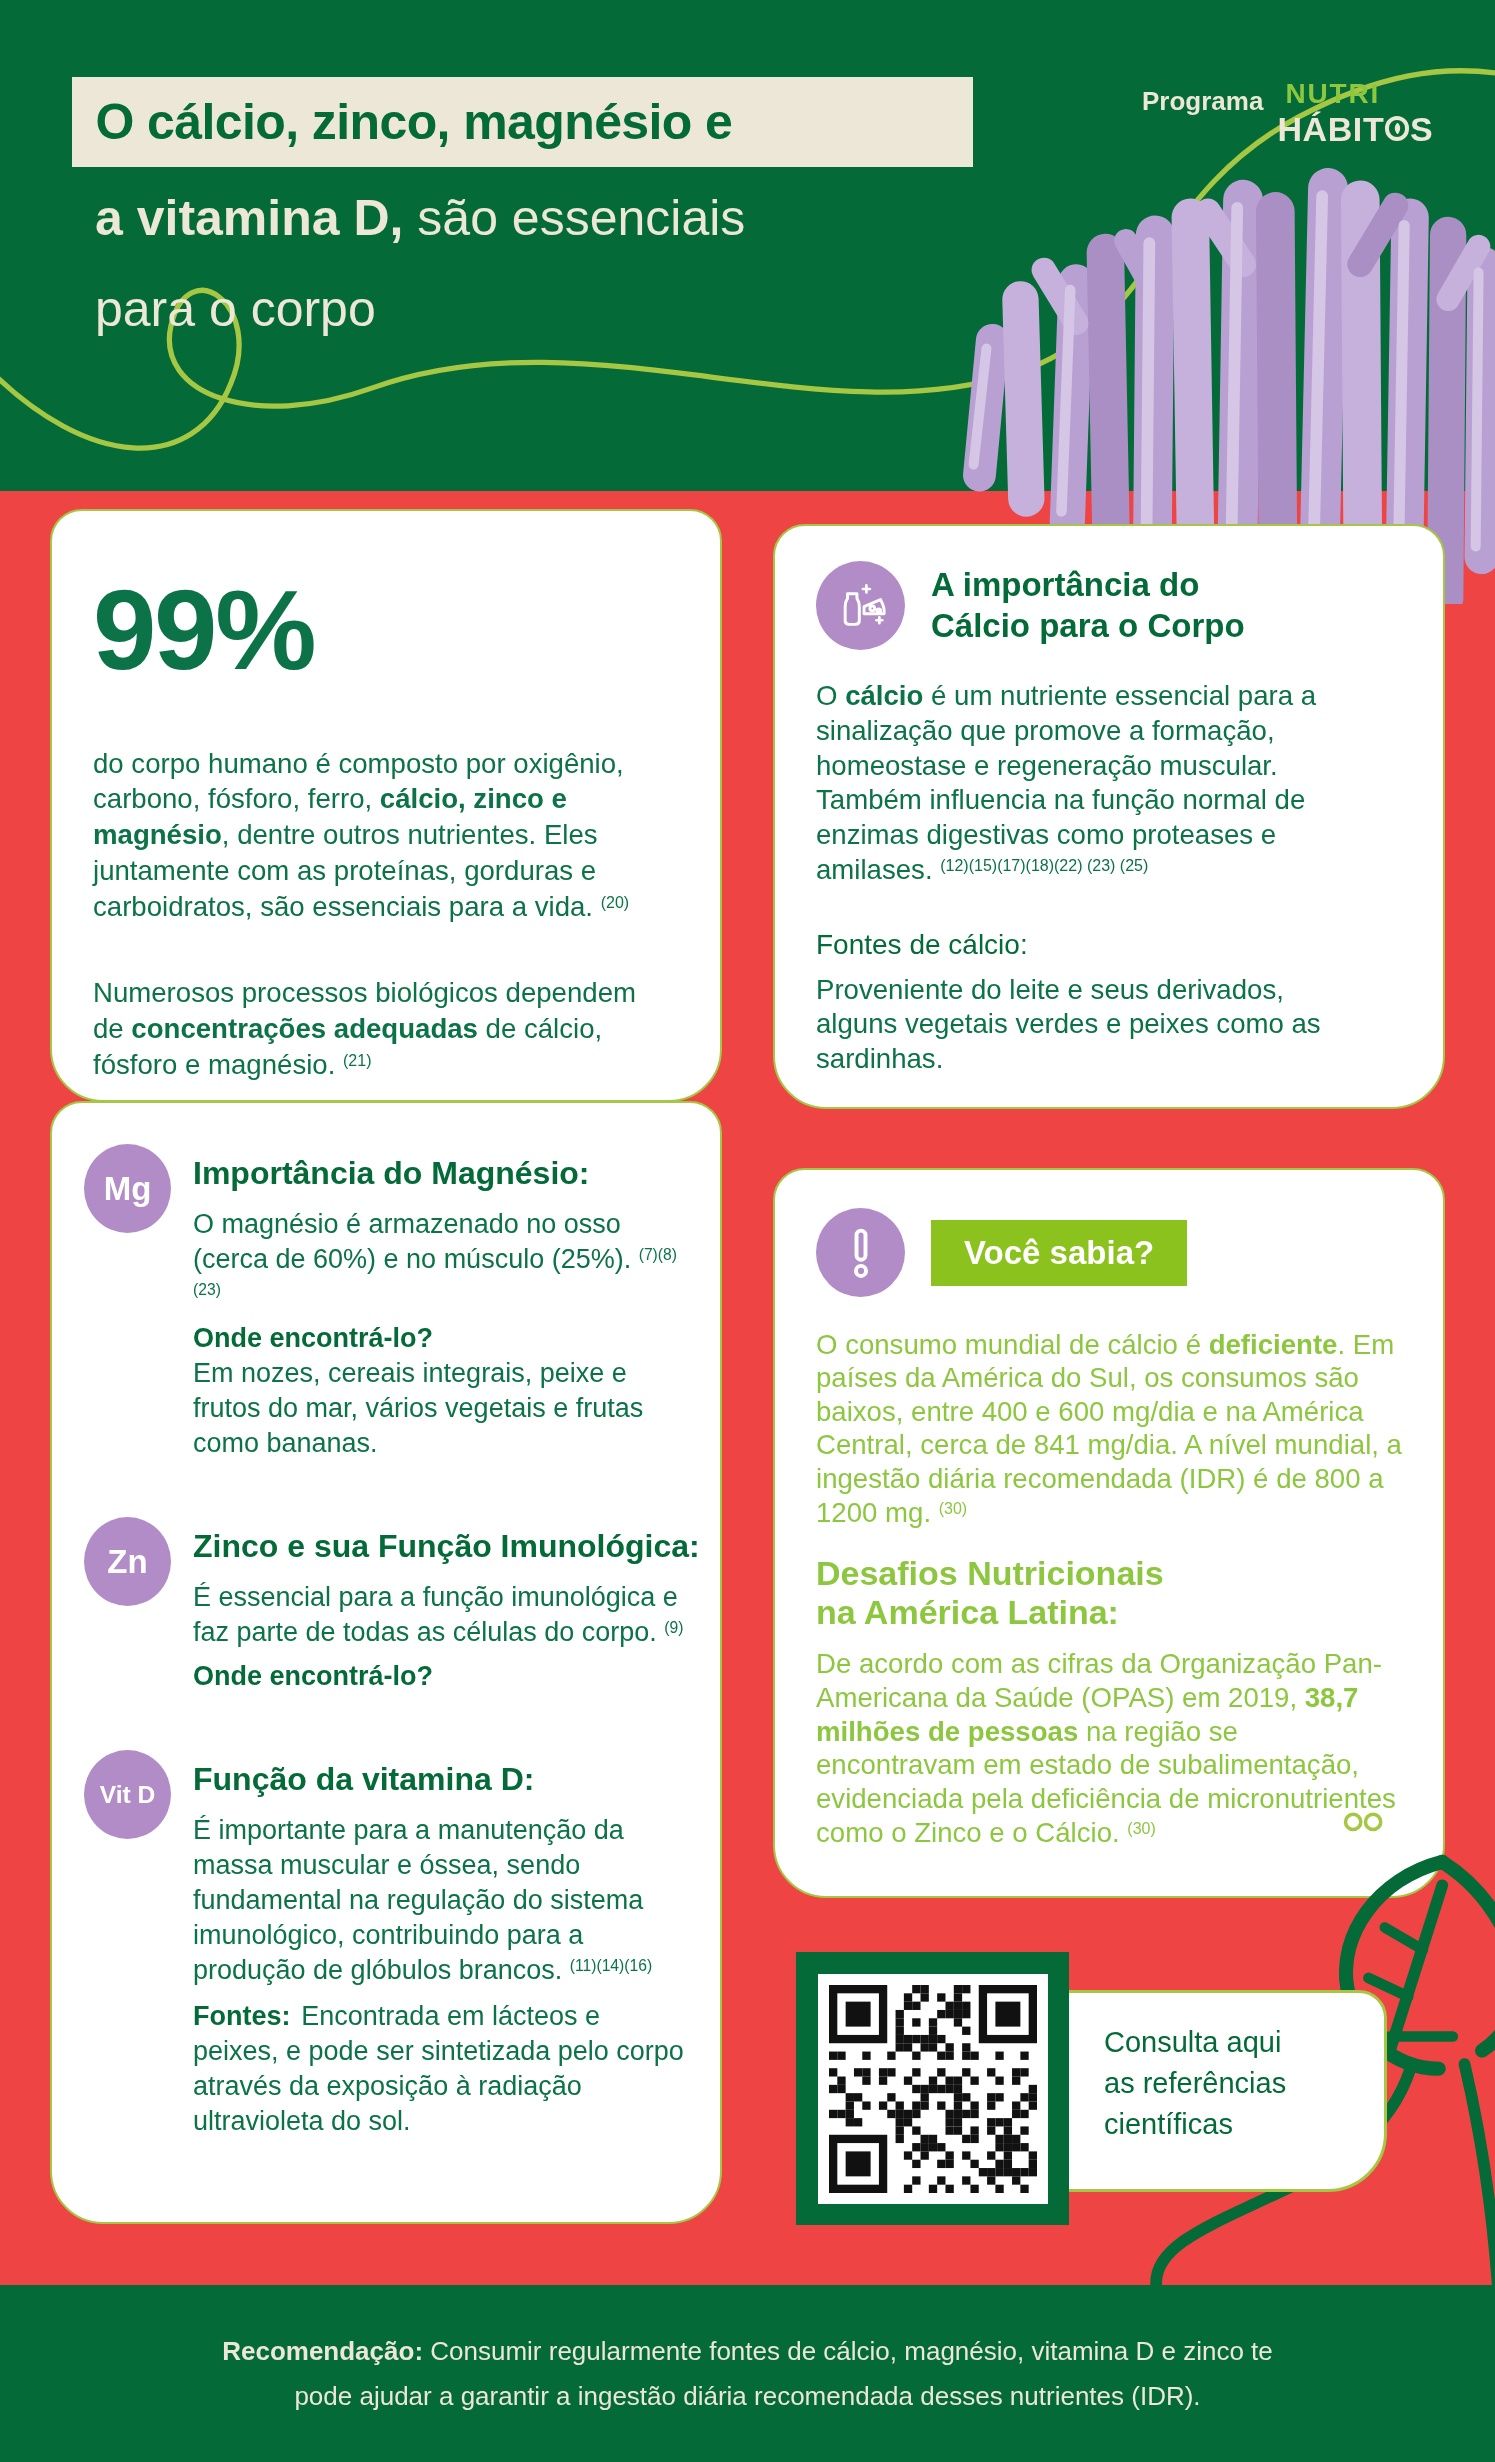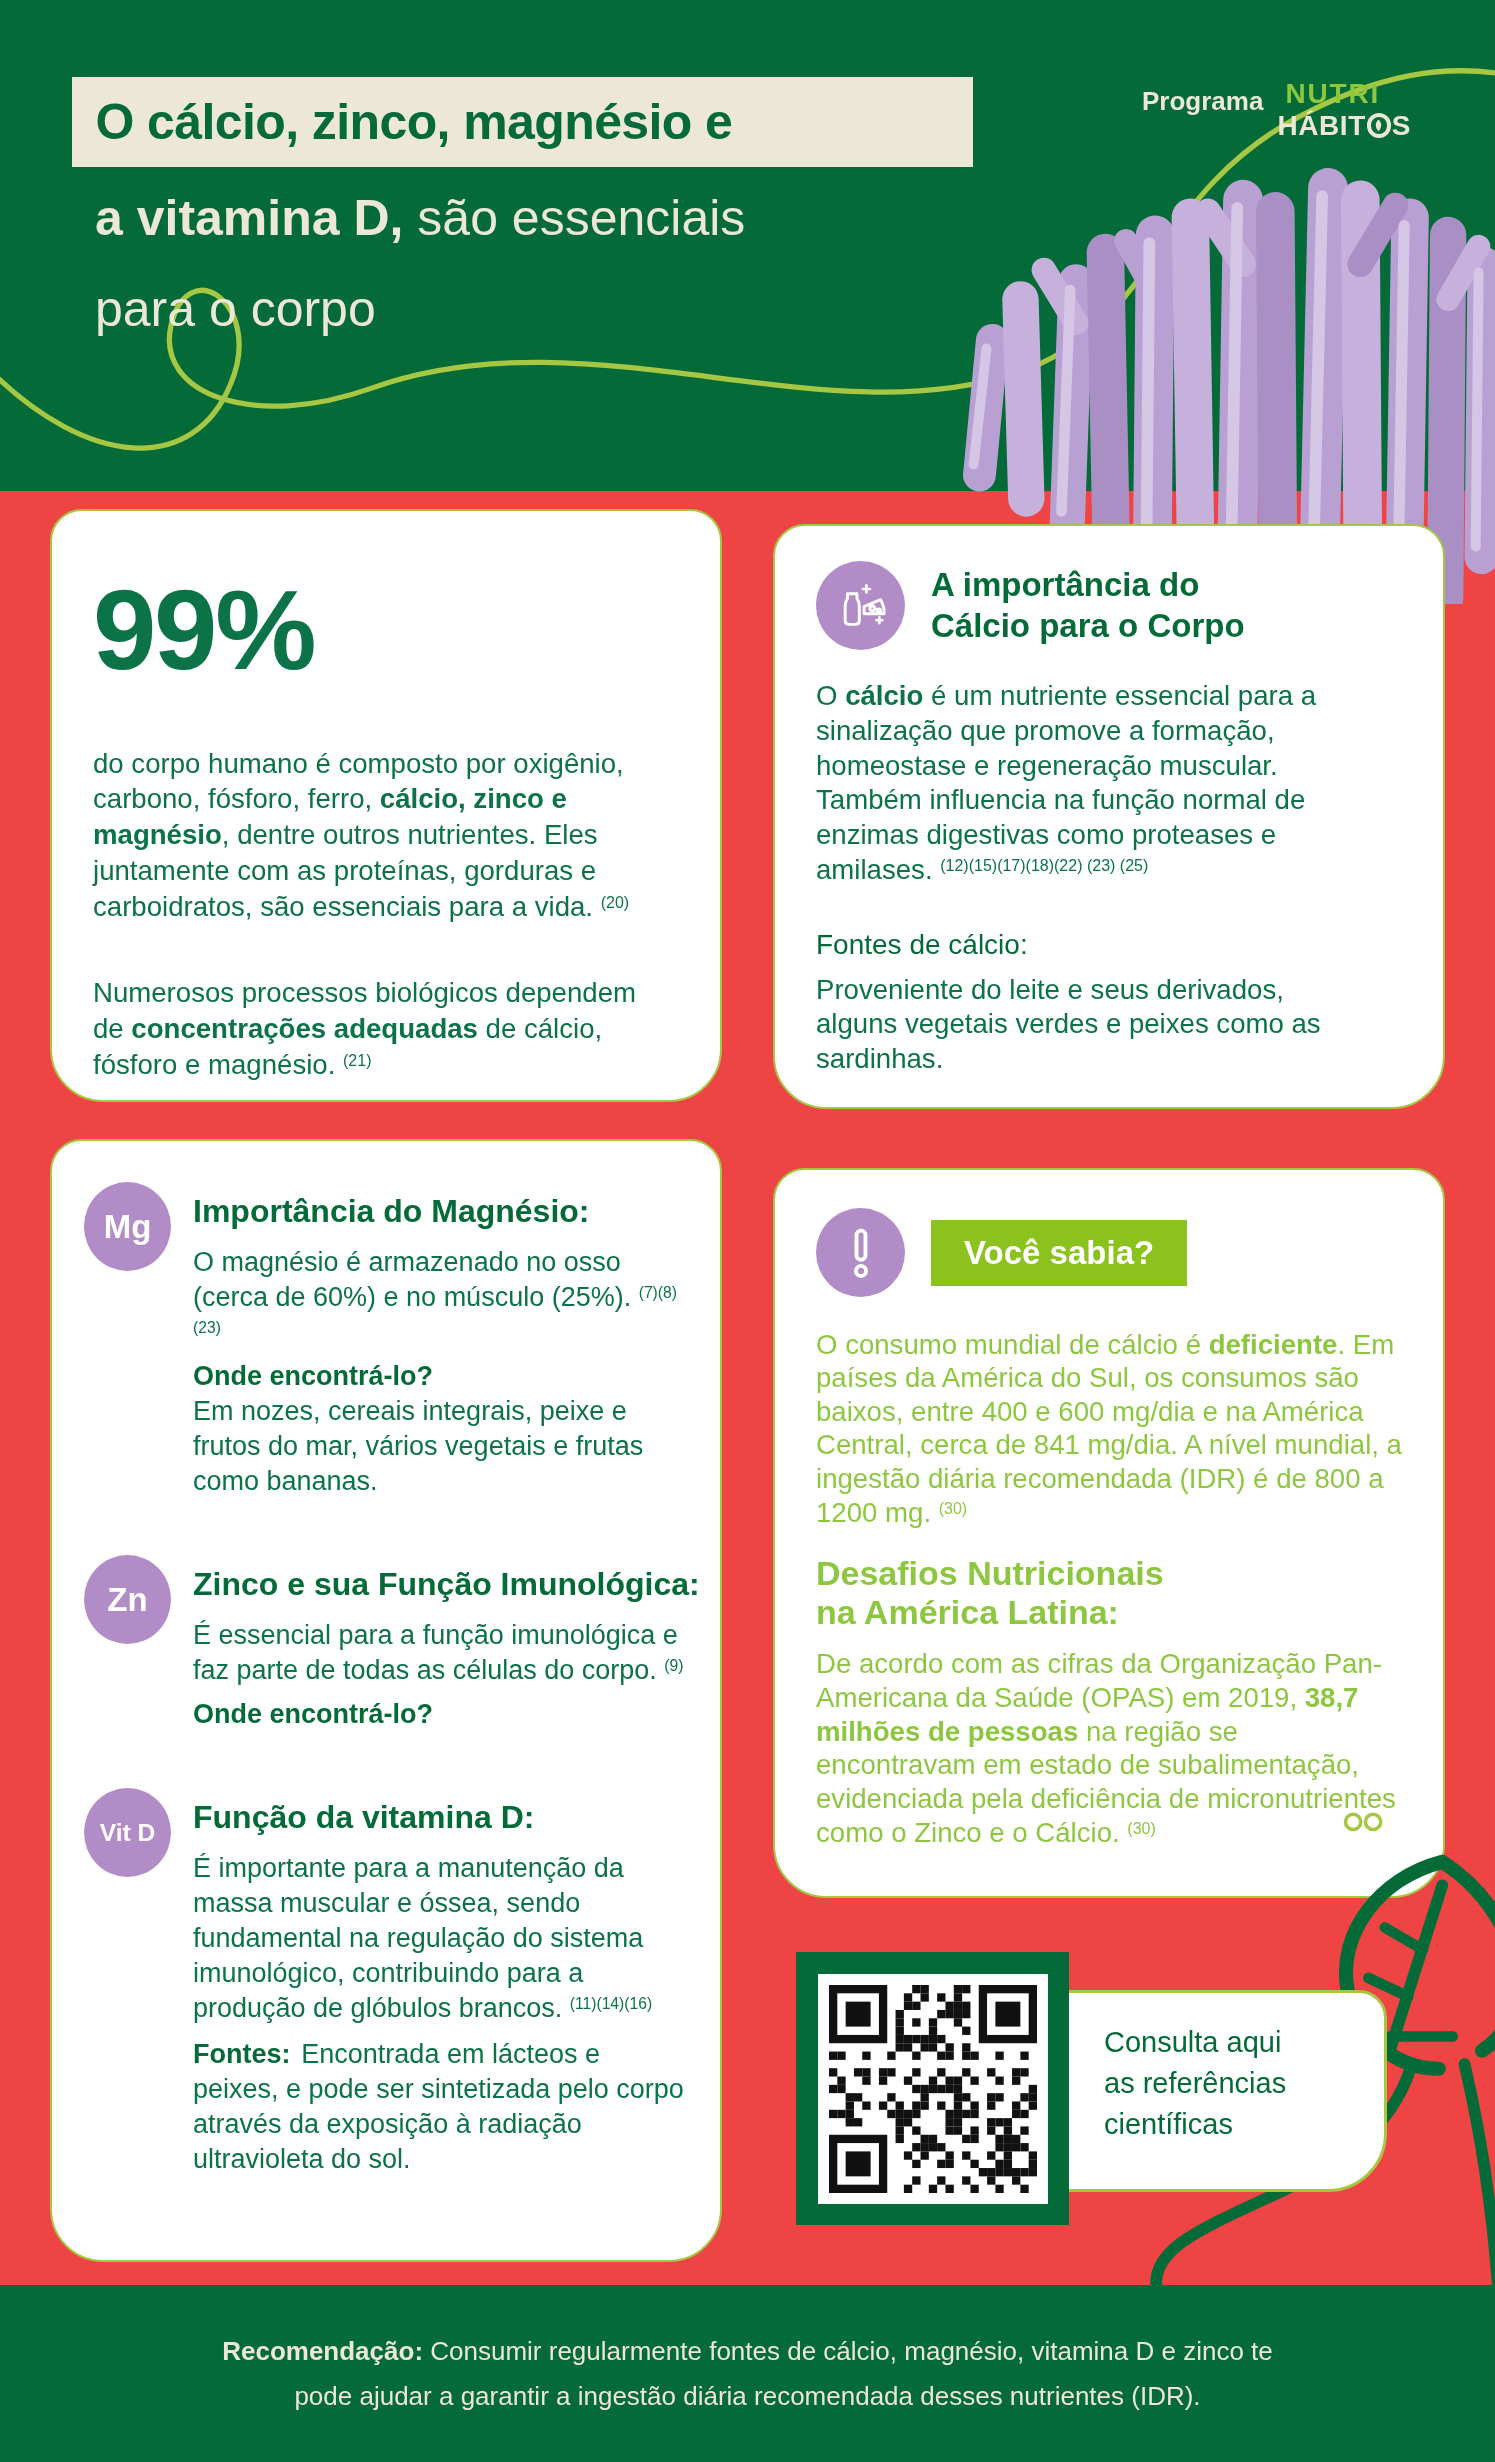--- a/index.html
+++ b/index.html
@@ -17,31 +17,31 @@
     background:var(--cream); display:flex; align-items:center; padding-left:23.5px;
   }
   .title-line1 { font-size:50px; font-weight:700; color:var(--green-dark); letter-spacing:-0.6px; }
   .title-line2 { position:absolute; left:95px; top:189px; font-size:50px; color:var(--cream); }
   .title-line2 b { font-weight:700; }
   .title-line3 { position:absolute; left:95px; top:280px; font-size:50px; color:var(--cream); font-weight:400; }
   .logo { position:absolute; left:1142px; top:80px; display:flex; gap:14px; align-items:flex-start; }
   .logo-program { font-size:26px; font-weight:700; color:var(--cream); margin-top:5.9px; }
   .brand { display:flex; flex-direction:column; line-height:1; }
   .brand-top { font-size:28px; font-weight:800; letter-spacing:1.8px; color:var(--green-light); margin-left:8.2px; }
-  .brand-bottom { font-size:28px; font-weight:700; letter-spacing:0.6px; color:var(--cream); margin-top:3.5px; display:flex; align-items:center; }
+  .brand-bottom { font-size:34px; font-weight:700; letter-spacing:0.6px; color:var(--cream); margin-top:3.5px; display:flex; align-items:center; }
   .o-ring { display:inline-flex; width:24.6px; height:24.6px; border:4.7px solid var(--cream); border-radius:50%; align-items:center; justify-content:center; margin:0 0.6px; }
   .coral { position:absolute; left:956px; top:147px; width:539px; height:457px; }
   
   .card {
     position:absolute; background:#ffffff; border:2.9px solid var(--green-border);
     border-radius:32px 32px 53px 53px;
   }
   .card-stat { left:50px;  top:509px;  width:672px; height:593px; padding:41px; }
   .card-calc { left:773px; top:524px; width:672px; height:585px;  padding:35px 41px; }
-  .card-nutr { left:50px;  top:1139px; width:672px; height:1123px; padding:41px 32px 23.5px 32px; }
+  .card-nutr { left:50px;  top:1101px; width:672px; height:1123px; padding:41px 32px 23.5px 32px; }
   .card-know { left:773px; top:1168px; width:672px; height:730px; padding:38px 41px; }
   p.body { font-size:27.6px; line-height:1.3; color:var(--green-text); max-width:586px; }
   p.body b { font-weight:700; }
   .ref { font-size:0.58em; position:relative; top:-0.5em; font-weight:400; letter-spacing:0; }
   .stat-number { font-size:114px; font-weight:700; color:var(--green-text); letter-spacing:-2.3px; margin-top:20.5px; line-height:1; }
   .card-stat .p1 { margin-top:59px; max-width:589px; }
   .card-stat .p2 { margin-top:50px;  max-width:572px; }
   .card-head { display:flex; align-items:center; gap:26px; }
   .icon-circle {
     width:89px; height:89px; border-radius:50%; background:var(--purple);

